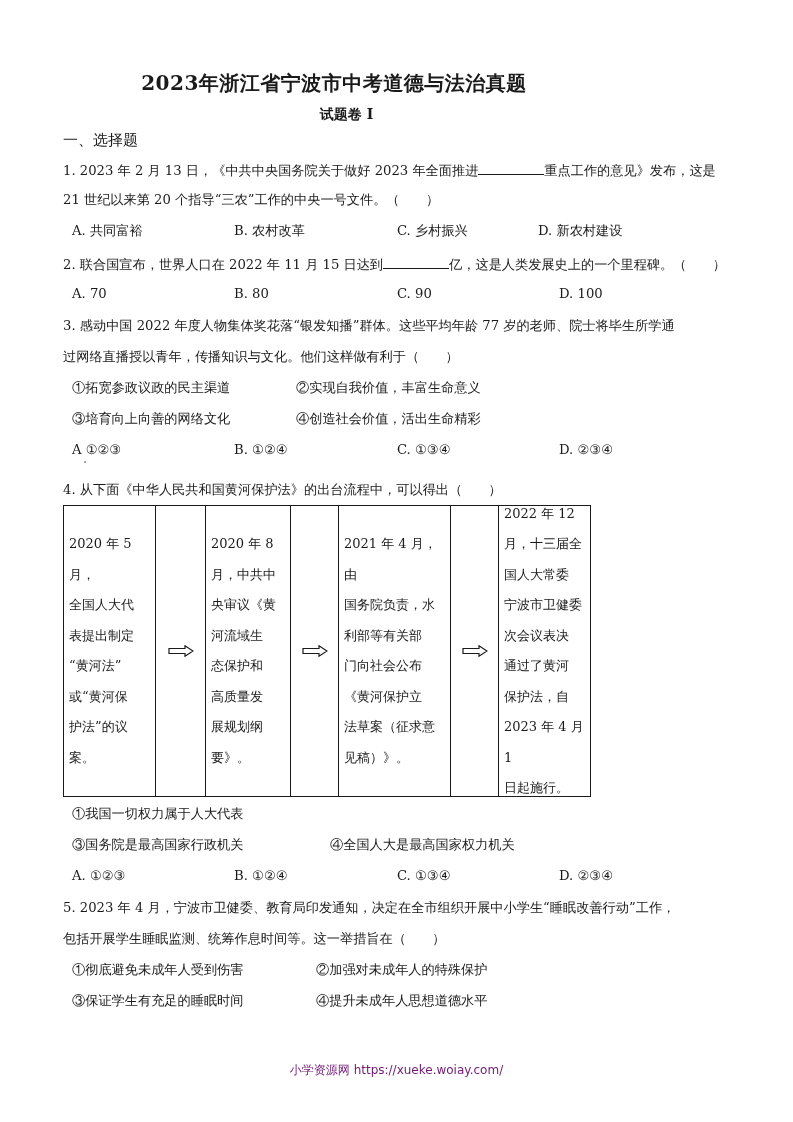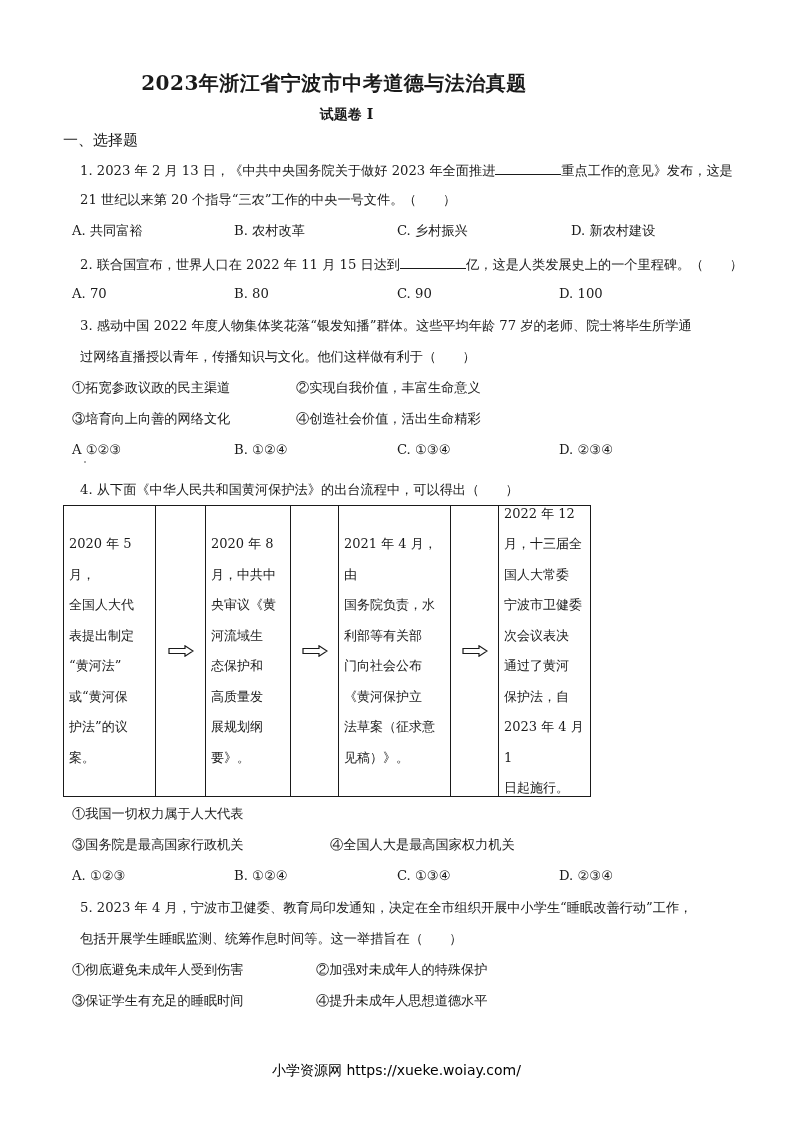--- a/index.html
+++ b/index.html
@@ -15,21 +15,21 @@
   }
   .subtitle {
     position: absolute; top: 106px; left: 0; width: 693px; text-align: center;
     font-size: 14px; font-weight: bold;
   }
   .section {
     position: absolute; top: 131px; left: 63px;
     font-size: 15px; font-weight: normal;
   }
   .line {
-    position: absolute; left: 80px; font-size: 13.2px; white-space: nowrap; line-height: 18px;
+    position: absolute; left: 63px; font-size: 13.2px; white-space: nowrap; line-height: 18px;
   }
   .blank {
     display: inline-block; border-bottom: 1px solid #1a1a1a; height: 14px; vertical-align: baseline;
   }
   .opt { position: absolute; font-size: 13.2px; white-space: nowrap; line-height: 18px; }
   .flow {
     position: absolute; left: 63px; top: 505px; width: 528px; height: 292px;
     border: 1.2px solid #1a1a1a; box-sizing: border-box; display: flex;
   }
   .flow .cell {
@@ -39,41 +39,41 @@
   }
   .flow .cell:last-child { border-right: none; }
   .flow .arrow { justify-content: center; padding: 0; font-size: 20px; }
   .arrow-shape {
     display: inline-block; position: relative; width: 26px; height: 12px;
   }
   .arrow-shape svg { display: block; }
   .footer {
     position: absolute; top: 1062px; left: 0; width: 793px; text-align: center;
     font-family: "DejaVu Sans", "Liberation Sans", sans-serif;
-    font-size: 14px; color: #000000;
+    font-size: 12px; color: #701a75;
   }
   .dot { position: absolute; left: 84px; top: 461px; width: 2px; height: 2px; background: #aaa; }
 </style>
 </head>
 <body>
 
 <div class="page">
 
   <div class="title">2023年浙江省宁波市中考道德与法治真题</div>
   <div class="subtitle">试题卷 I</div>
   <div class="section">一、选择题</div>
 
   <div class="line" style="top:160px;">
     <span>1. 2023 年 2 月 13 日，《中共中央国务院关于做好 2023 年全面推进</span><span class="blank" style="width:66px;"></span><span>重点工作的意见》发布，这是</span>
   </div>
   <div class="line" style="top:191px;">21 世纪以来第 20 个指导“三农”工作的中央一号文件。（　　）</div>
   <div class="opt" style="top:222px; left:72px;">A.  共同富裕</div>
   <div class="opt" style="top:222px; left:234px;">B.  农村改革</div>
   <div class="opt" style="top:222px; left:397px;">C.  乡村振兴</div>
-  <div class="opt" style="top:222px; left:571px;">D.  新农村建设</div>
+  <div class="opt" style="top:222px; left:538px;">D.  新农村建设</div>
 
   <div class="line" style="top:254px;">
     <span>2. 联合国宣布，世界人口在 2022 年 11 月 15 日达到</span><span class="blank" style="width:66px;"></span><span>亿，这是人类发展史上的一个里程碑。（　　）</span>
   </div>
   <div class="opt" style="top:285px; left:72px;">A. 70</div>
   <div class="opt" style="top:285px; left:234px;">B. 80</div>
   <div class="opt" style="top:285px; left:397px;">C. 90</div>
   <div class="opt" style="top:285px; left:559px;">D. 100</div>
 
   <div class="line" style="top:317px;">3. 感动中国 2022 年度人物集体奖花落“银发知播”群体。这些平均年龄 77 岁的老师、院士将毕生所学通</div>

